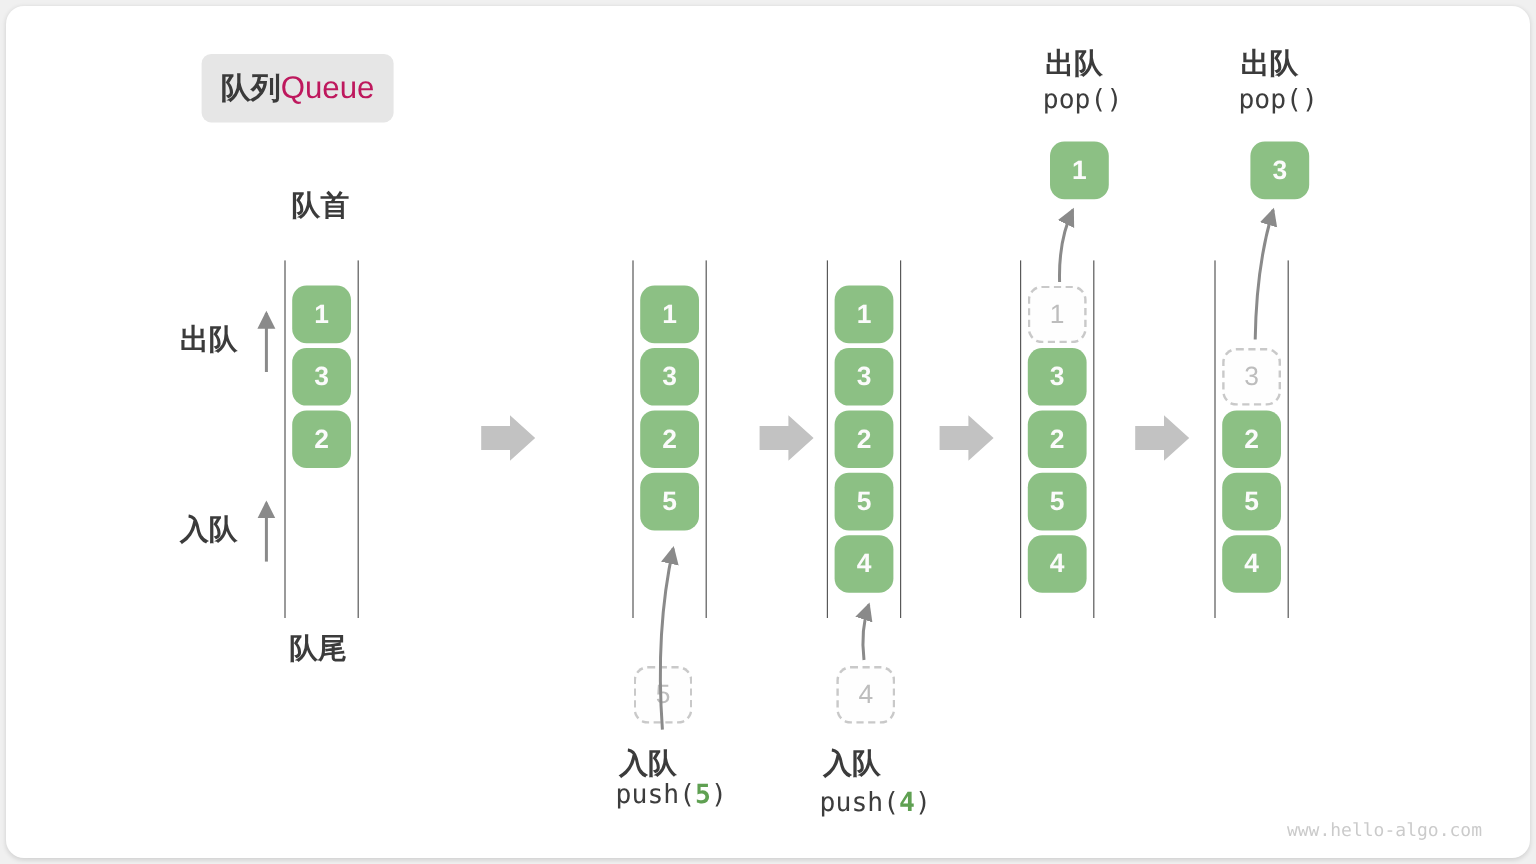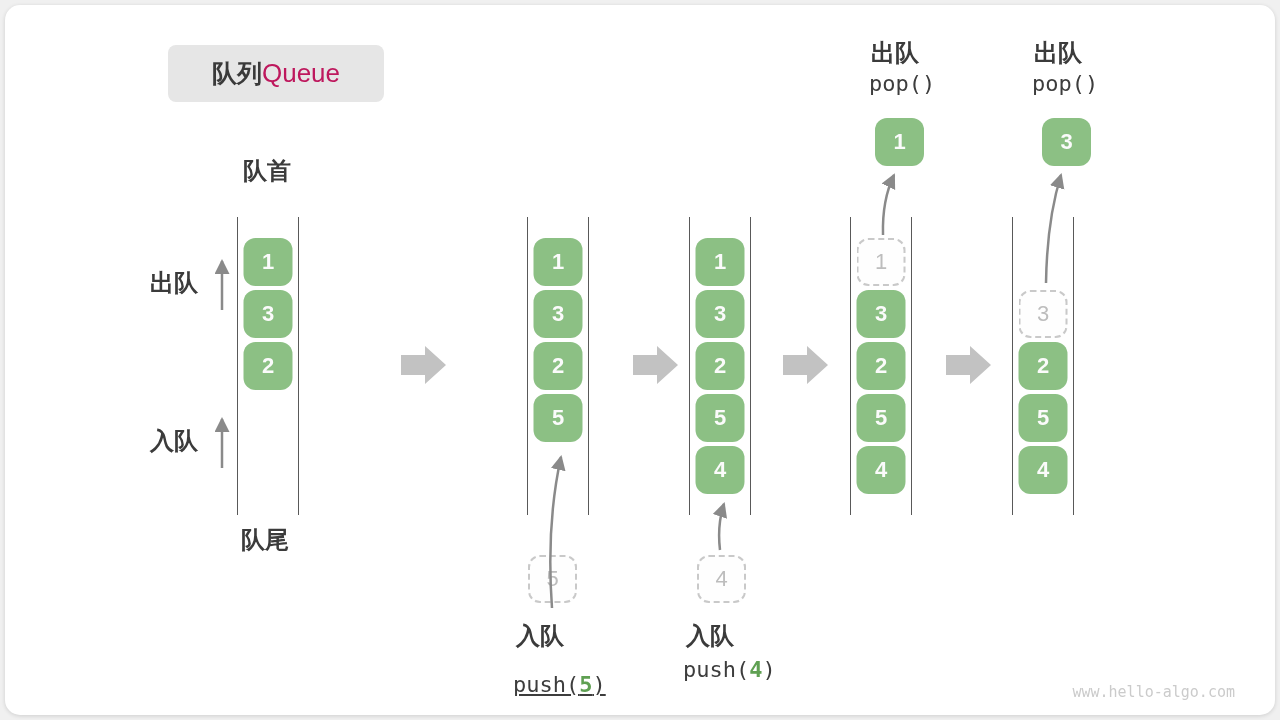--- a/index.html
+++ b/index.html
@@ -12,21 +12,21 @@
     overflow:hidden;
   }
   .card {
     position:absolute; left:5px; top:5px; right:5px; bottom:5px;
     background:#ffffff; border-radius:15px;
     box-shadow:0 1px 4px rgba(0,0,0,0.14);
   }
   .abs { position:absolute; }
 
   .title-box {
-    left:168px; top:45px; width:216px; height:57px;
+    left:168px; top:45px; width:160px; height:57px;
     background:#e6e6e6; border-radius:8px;
     display:flex; align-items:center; justify-content:center; 
   }
   .title-zh { font-size:25px; font-weight:bold; color:#3a3a3a; }
   .title-en { font-family:Liberation Sans, sans-serif; font-size:26px; color:#be185d; }
 
   .zh-label { font-size:24px; font-weight:bold; color:#3b3b3b; white-space:nowrap; }
   .mono { font-family:"DejaVu Sans Mono","Liberation Mono",monospace; font-size:22px; color:#3d3d3d; white-space:nowrap; }
   .mono .arg { color:#5fa052; font-weight:bold; }
 
@@ -119,21 +119,21 @@
   <div class="abs zh-label" style="left:866px; top:32px;">出队</div>
   <div class="abs mono" style="left:864px; top:66px;">pop()</div>
   <div class="abs float-cell" style="left:870px; top:113px;">1</div>
 
   <div class="abs zh-label" style="left:1029px; top:32px;">出队</div>
   <div class="abs mono" style="left:1027px; top:66px;">pop()</div>
   <div class="abs float-cell" style="left:1037px; top:113px;">3</div>
 
   <div class="abs ghost-free" style="left:523px; top:550px;">5</div>
   <div class="abs zh-label" style="left:511px; top:615px;">入队</div>
-  <div class="abs mono" style="left:508px; top:667px;text-decoration:underline;">
+  <div class="abs mono" style="left:508px; top:645px;">
     <span>push(</span><span class="arg">5</span><span>)</span>
   </div>
 
   <div class="abs ghost-free" style="left:692px; top:550px;">4</div>
   <div class="abs zh-label" style="left:681px; top:615px;">入队</div>
   <div class="abs mono" style="left:678px; top:652px;text-align:center;">
     <span>push(</span><span class="arg">4</span><span>)</span>
   </div>
 
   <div class="abs watermark">www.hello-algo.com</div>

